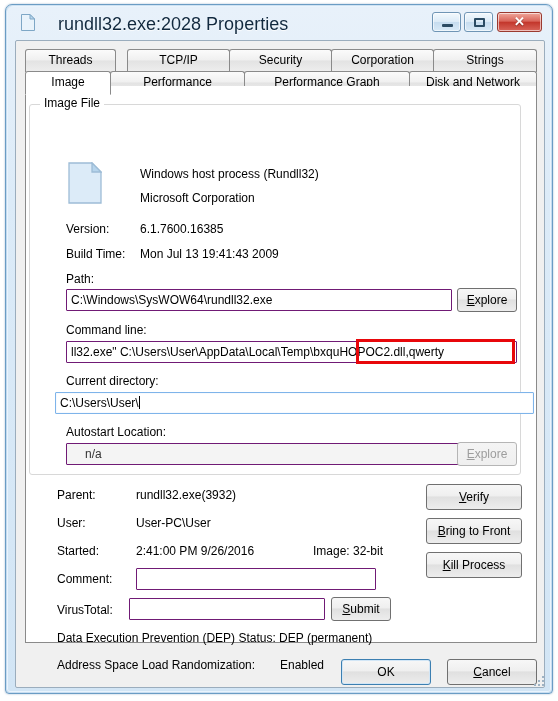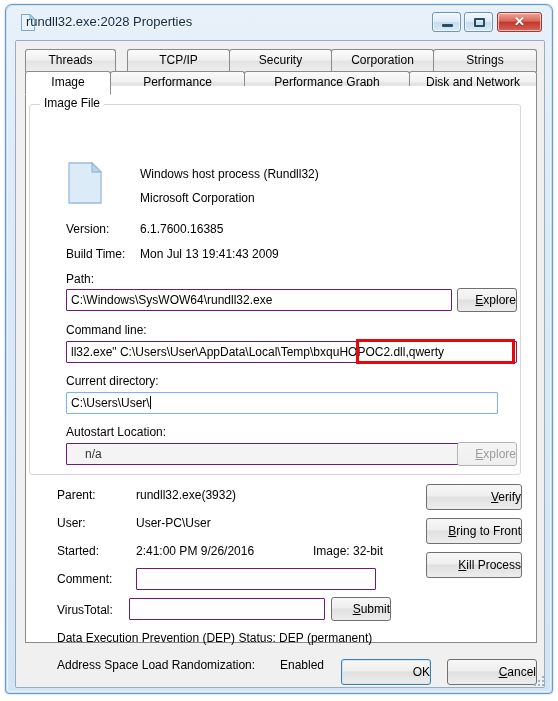--- a/index.html
+++ b/index.html
@@ -43,22 +43,22 @@
     left: 0; top: 0;
     width: 100%; height: 32px;
   }
   #title-icon {
     position: absolute;
     left: 13px; top: 7px;
     width: 14px; height: 17px;
   }
   #title-text {
     position: absolute;
-    left: 18px; top: 7px;
-    font-size: 13px;
+    left: 50px; top: 7px;
+    font-size: 18px;
     color: #11293f;
     white-space: nowrap;
     text-shadow: 0 1px 1px rgba(255,255,255,.85);
   }
 
   .winbtn {
     position: absolute;
     top: 5px;
     width: 29px; height: 20px;
     border: 1px solid #6f95b5;
@@ -220,21 +220,21 @@
   
   .btn {
     position: absolute;
     box-sizing: border-box;
     border: 1px solid #707070;
     border-radius: 3px;
     background: linear-gradient(to bottom, #f7f7f7 0%, #efefef 45%, #e0e0e0 50%, #ededed 100%);
     font-family: "Liberation Sans", sans-serif;
     font-size: 12px;
     color: #000;
-    text-align: right;
+    text-align: center;
     white-space: nowrap;
     cursor: default;
   }
   .btn.disabled {
     color: #9d9d9d;
     border-color: #b5b5b5;
     background: linear-gradient(to bottom, #f4f4f4 0%, #efefef 100%);
   }
   .btn.default {
     border: 1px solid #3c7fb1;
@@ -369,21 +369,21 @@
       <div class="txtfield" style="left:50px; top:248px; width:386px;">C:\Windows\SysWOW64\rundll32.exe</div>
       <div class="btn" style="left:441px; top:247px; width:60px; height:24px; line-height:22px;">
         <span><span class="u">E</span>xplore</span>
       </div>
 
       <div class="lbl" style="left:50px; top:282px;">Command line:</div>
       <div class="txtfield" style="left:50px; top:300px; width:451px;">ll32.exe" C:\Users\User\AppData\Local\Temp\bxquHOPOC2.dll,qwerty</div>
       <div id="redbox"></div>
 
       <div class="lbl" style="left:50px; top:333px;">Current directory:</div>
-      <div class="txtfield focused" style="left:50px; top:351px; width:432px;"><span>C:\Users\User\</span><span class="caret"></span></div>
+      <div class="txtfield focused" style="left:39px; top:351px; width:479px;"><span>C:\Users\User\</span><span class="caret"></span></div>
 
       <div class="lbl" style="left:50px; top:384px;">Autostart Location:</div>
       <div class="txtfield disabledfield" style="left:50px; top:402px; width:420px;padding-left:18px;">n/a</div>
       <div class="btn disabled" style="left:441px; top:401px; width:60px; height:24px; line-height:22px;">
         <span><span class="u">E</span>xplore</span>
       </div>
 
       <div class="lbl" style="left:41px; top:447px;">Parent:</div>
       <div class="lbl" style="left:120px; top:447px;">rundll32.exe(3932)</div>
 

